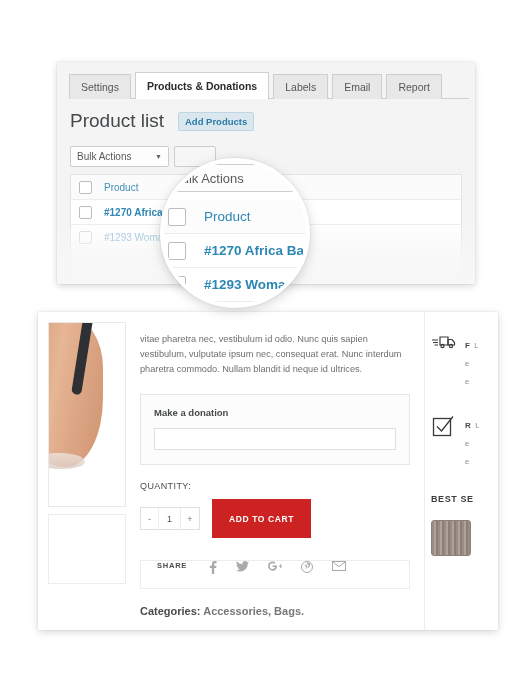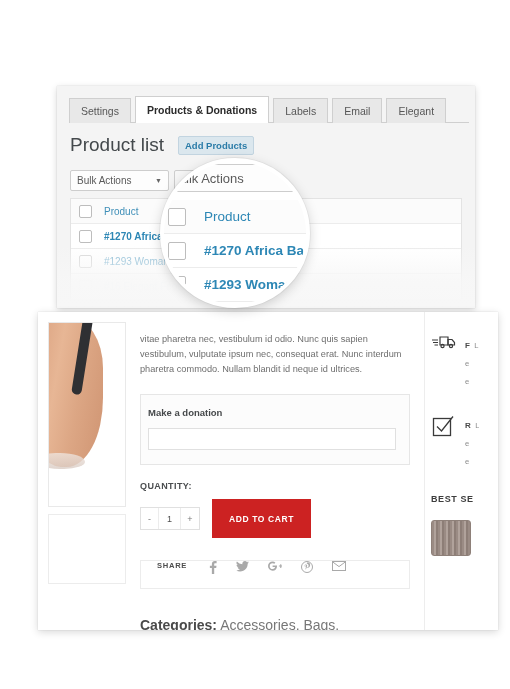--- a/index.html
+++ b/index.html
@@ -13,21 +13,21 @@
     background: #ffffff;
     font-family: "Liberation Sans", sans-serif;
     overflow: hidden;
     position: relative;
   }
 
   
   #admin-panel {
     position: absolute;
     left: 57px;
-    top: 86px;
+    top: 62px;
     width: 418px;
     height: 222px;
     background: #0f172a;
     box-shadow: 0 2px 7px rgba(0,0,0,0.16), 0 0 1px rgba(0,0,0,0.2);
     overflow: hidden;
   }
   #admin-panel-inner {
     position: absolute;
     left: 0; top: 0; right: 0; bottom: 0;
     background: #f4f4f4;
@@ -347,37 +347,37 @@
   }
   .prod-desc {
     font-size: 9.2px;
     line-height: 15px;
     color: #6e6e6e;
   }
   .donation-box {
     margin-top: 17px;
     border: 1px solid #e6e6e6;
     background: #fcfcfc;
-    padding: 12px 13px 14px 7px;
+    padding: 12px 13px 14px 13px;
   }
   .donation-title {
     font-size: 9.5px;
     font-weight: bold;
     color: #46494b;
     margin-bottom: 10px;
   }
   .donation-input {
     height: 20px;
     background: #fff;
     border: 1px solid #e0e0e0;
   }
   .qty-label {
     margin-top: 16px;
     font-size: 9px;
-    font-weight: bold;
+    font-weight: normal;
     letter-spacing: .4px;
     color: #4a4d4f;
   }
   .qty-row {
     margin-top: 8px;
     display: flex;
     align-items: center;
   }
   .stepper {
     display: flex;
@@ -425,23 +425,24 @@
     color: #4d4d4d;
     margin-right: 22px;
   }
   .share-ico {
     margin-right: 19px;
     color: #a9a9a9;
     display: flex;
     align-items: center;
   }
   .cats {
-    margin-top: 28px;
-    font-size: 14px;
+    margin-top: 16px;
+    font-size: 11px;
     color: #777;
+    font-weight: bold;
   }
   .cats b { color: #4a4a4a; }
 
   
   .prod-side-col {
     width: 74px;
     flex: none;
     border-left: 1px solid #ededed;
     padding: 22px 0 0 6px;
     box-sizing: border-box;
@@ -487,21 +488,21 @@
 <body>
 
 <div id="admin-panel">
   <div id="admin-panel-inner">
 
     <div class="tab-row">
       <div class="tab">Settings</div>
       <div class="tab active">Products &amp; Donations</div>
       <div class="tab">Labels</div>
       <div class="tab">Email</div>
-      <div class="tab">Elegant</div>
+      <div class="tab">Report</div>
     </div>
 
     <div class="page-head">
       <div class="page-title">Product list</div>
       <div class="add-products-btn">Add Products</div>
     </div>
 
     <div class="bulk-row">
       <div class="select-box">
         <span>Bulk Actions</span>

